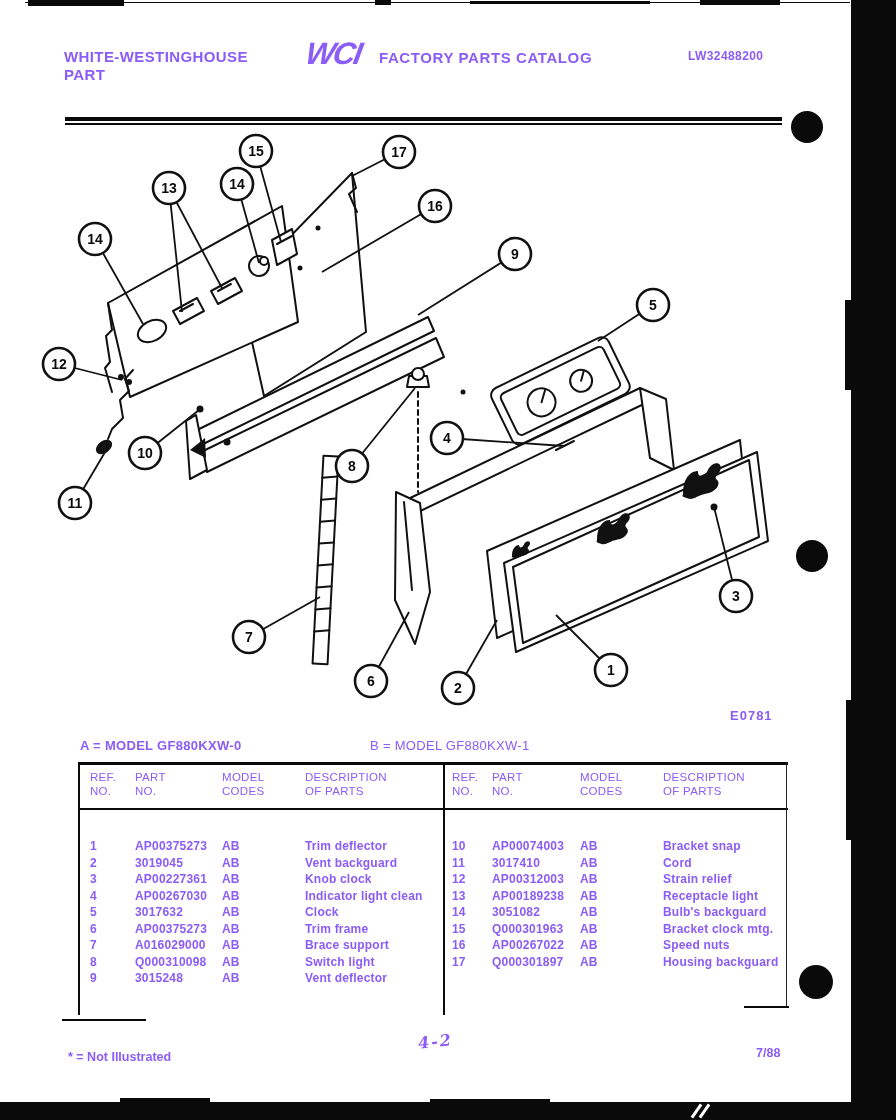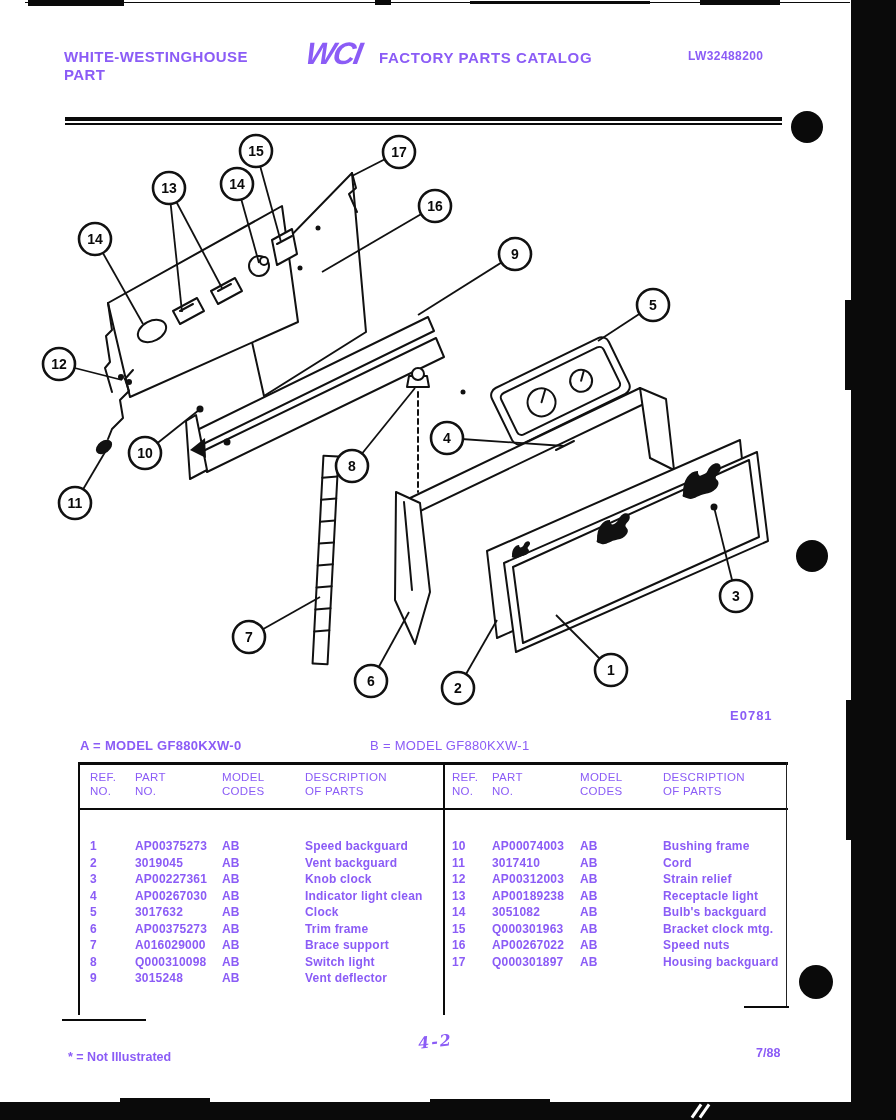--- a/index.html
+++ b/index.html
@@ -265,21 +265,21 @@
   <div class="hdr-cell" style="left:452px"><span>REF.</span><br><span>NO.</span></div>
   <div class="hdr-cell" style="left:492px"><span>PART</span><br><span>NO.</span></div>
   <div class="hdr-cell" style="left:580px"><span>MODEL</span><br><span>CODES</span></div>
   <div class="hdr-cell" style="left:663px"><span>DESCRIPTION</span><br><span>OF PARTS</span></div>
 
   <div id="rows-left" class="rows">
       <div class="t-row">
         <div class="t-cell">1</div>
         <div class="t-cell">AP00375273</div>
         <div class="t-cell">AB</div>
-        <div class="t-cell">Speed backguard</div>
+        <div class="t-cell">Trim deflector</div>
       </div>
       <div class="t-row">
         <div class="t-cell">2</div>
         <div class="t-cell">3019045</div>
         <div class="t-cell">AB</div>
         <div class="t-cell">Vent backguard</div>
       </div>
       <div class="t-row">
         <div class="t-cell">3</div>
         <div class="t-cell">AP00227361</div>
@@ -321,21 +321,21 @@
         <div class="t-cell">3015248</div>
         <div class="t-cell">AB</div>
         <div class="t-cell">Vent deflector</div>
       </div>
     </div>
   <div id="rows-right" class="rows">
       <div class="t-row">
         <div class="t-cell">10</div>
         <div class="t-cell">AP00074003</div>
         <div class="t-cell">AB</div>
-        <div class="t-cell">Bushing frame</div>
+        <div class="t-cell">Bracket snap</div>
       </div>
       <div class="t-row">
         <div class="t-cell">11</div>
         <div class="t-cell">3017410</div>
         <div class="t-cell">AB</div>
         <div class="t-cell">Cord</div>
       </div>
       <div class="t-row">
         <div class="t-cell">12</div>
         <div class="t-cell">AP00312003</div>

